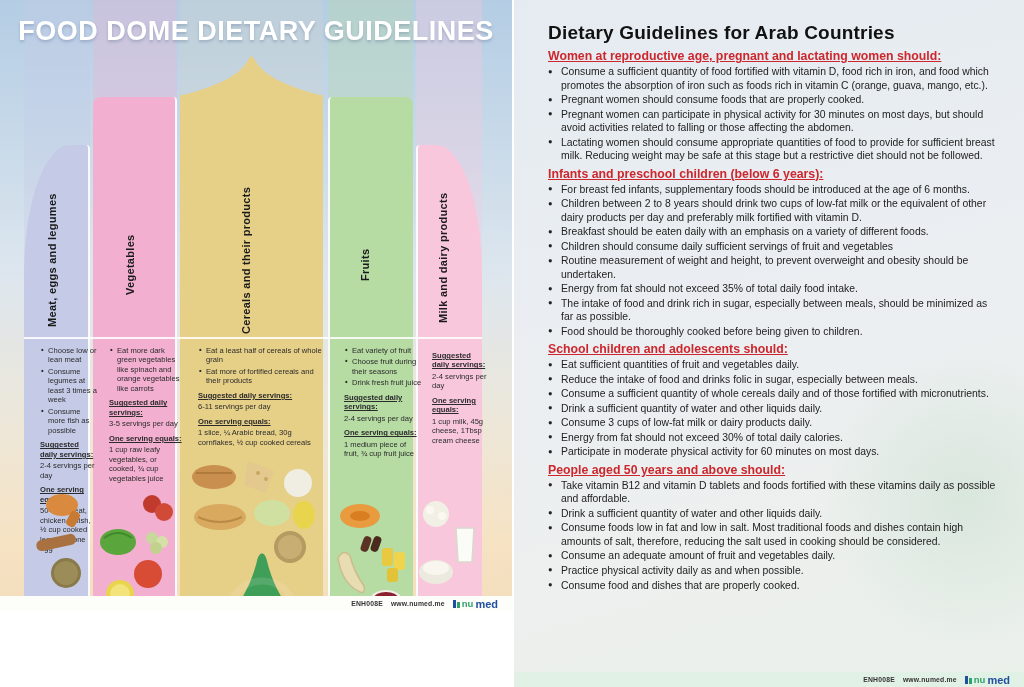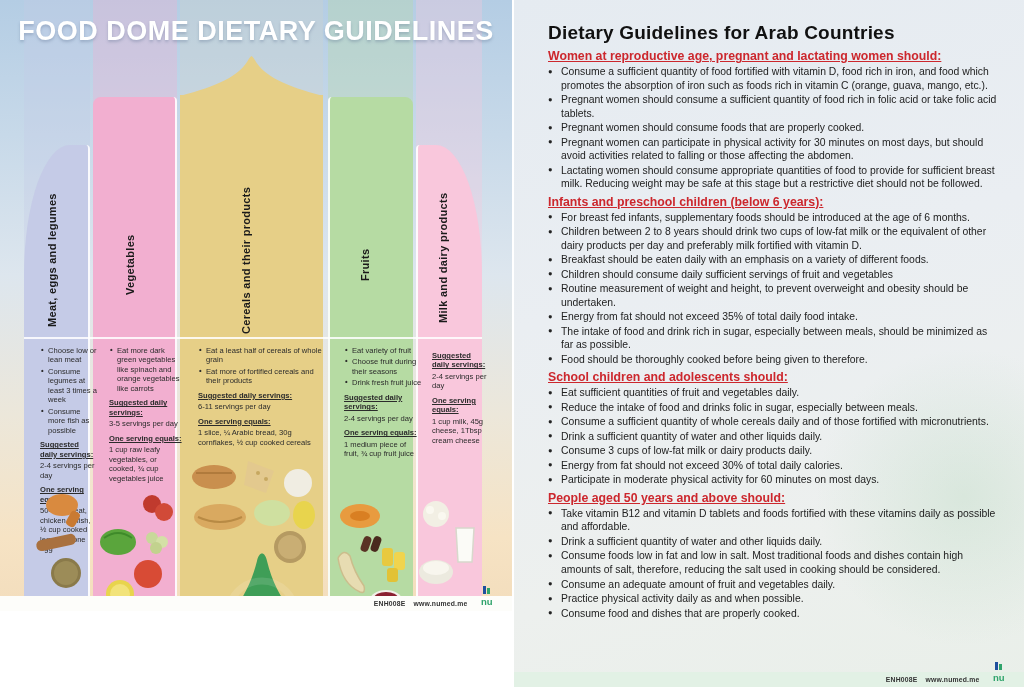--- a/index.html
+++ b/index.html
@@ -28,21 +28,21 @@
   .dome-green { position:absolute; left:0; top:545px; z-index:6; }
   .activity-text { position:absolute; left:0; width:512px; text-align:center; z-index:7;
     color:#fff; font-weight:bold; font-size:9.5px; letter-spacing:.3px; }
   .icons-row { position:absolute; top:632px; left:86px; width:340px; display:flex;
     justify-content:space-between; align-items:flex-end; z-index:7; }
   .footer-strip { position:absolute; bottom:0; height:15px; width:512px; z-index:10;
     display:flex; align-items:center; justify-content:flex-end; padding-right:14px; gap:8px; }
   .footer-left { background:#fdfdfa; }
   .footer-right { background:#e2f1e5; }
   .footer-code, .footer-site { font-size:6.8px; font-weight:bold; color:#333; letter-spacing:.2px; }
-  .brand { display:flex; align-items:center; gap:2px;flex-direction:column; }
+  .brand { display:flex; align-items:center; gap:2px; }
   .brand-mark { display:inline-block; width:7px; height:8px; }
   .brand-nu { color:#2fa36b; font-weight:bold; font-size:9.5px; }
   .brand-med { color:#1f4f9e; font-weight:bold; font-size:11px;text-align:right; }
 
   
   .panel-right { position:relative; width:512px; height:687px; overflow:hidden;
     border-left:2px solid #fff;
     background:linear-gradient(165deg,#e5ebf1 0%,#eaeef2 40%,#edf0ee 75%,#e9efe9 100%); }
   .watermark { position:absolute; right:-90px; bottom:40px; width:300px; height:300px;
     background:radial-gradient(circle at 50% 50%, rgba(170,210,180,.30), rgba(170,210,180,0) 70%);
@@ -269,36 +269,35 @@
 
   <div class="panel-right">
     <div class="watermark"></div>
 
     <div class="rp-content">
       <h2 class="rp-title">Dietary Guidelines for Arab Countries</h2>
 
       <h3 class="rp-heading" style="color:#cc272d;">Women at reproductive age, pregnant and lactating women should:</h3>
       <ul class="rp-list">
         <li>Consume a sufficient quantity of food fortified with vitamin D, food rich in iron, and food which promotes the absorption of iron such as foods rich in vitamin C (orange, guava, mango, etc.).</li>
-        <li>Pregnant women should consume a sufficient quantity of food rich in folic acid or take folic acid tablets.</li>
         <li>Pregnant women should consume foods that are properly cooked.</li>
         <li>Pregnant women can participate in physical activity for 30 minutes on most days, but should avoid activities related to falling or those affecting the abdomen.</li>
         <li>Lactating women should consume appropriate quantities of food to provide for sufficient breast milk. Reducing weight may be safe at this stage but a restrictive diet should not be followed.</li>
       </ul>
 
       <h3 class="rp-heading" style="color:#cc272d;">Infants and preschool children (below 6 years):</h3>
       <ul class="rp-list">
         <li>For breast fed infants, supplementary foods should be introduced at the age of 6 months.</li>
         <li>Children between 2 to 8 years should drink two cups of low-fat milk or the equivalent of other dairy products per day and preferably milk fortified with vitamin D.</li>
         <li>Breakfast should be eaten daily with an emphasis on a variety of different foods.</li>
         <li>Children should consume daily sufficient servings of fruit and vegetables</li>
         <li>Routine measurement of weight and height, to prevent overweight and obesity should be undertaken.</li>
         <li>Energy from fat should not exceed 35% of total daily food intake.</li>
         <li>The intake of food and drink rich in sugar, especially between meals, should be minimized as far as possible.</li>
-        <li>Food should be thoroughly cooked before being given to therefore.</li>
+        <li>Food should be thoroughly cooked before being given to children.</li>
       </ul>
 
       <h3 class="rp-heading" style="color:#cc272d;">School children and adolescents should:</h3>
       <ul class="rp-list">
         <li>Eat sufficient quantities of fruit and vegetables daily.</li>
         <li>Reduce the intake of food and drinks folic in sugar, especially between meals.</li>
         <li>Consume a sufficient quantity of whole cereals daily and of those fortified with micronutrients.</li>
         <li>Drink a sufficient quantity of water and other liquids daily.</li>
         <li>Consume 3 cups of low-fat milk or dairy products daily.</li>
         <li>Energy from fat should not exceed 30% of total daily calories.</li>

